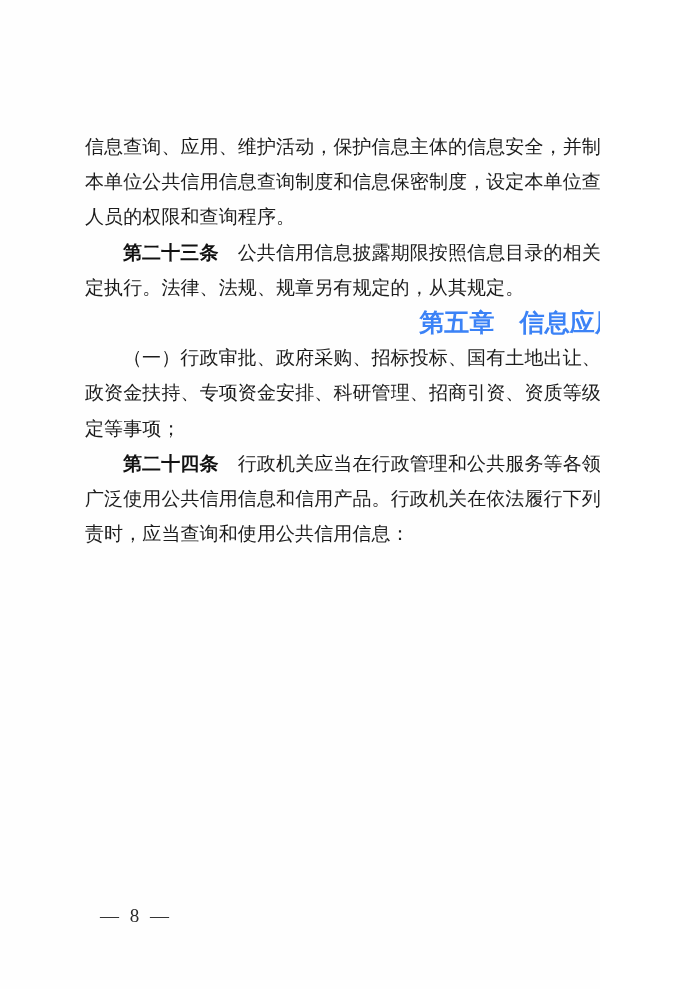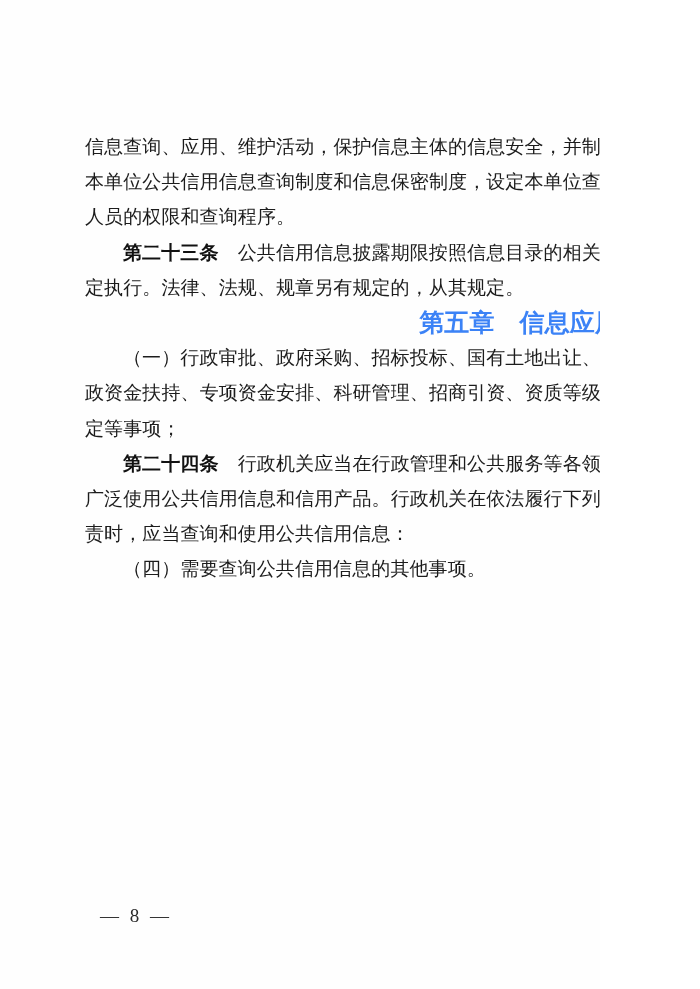--- a/index.html
+++ b/index.html
@@ -57,16 +57,15 @@
 </head>
 <body>
 
 <div class="page">
   <div class="doc-content" id="doc-content">
       <p class="para"><span>信息查询、应用、维护活动，保护信息主体的信息安全，并制定本单位公共信用信息查询制度和信息保密制度，设定本单位查询人员的权限和查询程序。</span></p>
       <p class="para indent"><b class="lead">第二十三条　</b><span>公共信用信息披露期限按照信息目录的相关规定执行。法律、法规、规章另有规定的，从其规定。</span></p>
       <p class="para heading"><span>第五章　信息应用</span></p>
       <p class="para indent"><span>（一）行政审批、政府采购、招标投标、国有土地出让、财政资金扶持、专项资金安排、科研管理、招商引资、资质等级评定等事项；</span></p>
       <p class="para indent"><b class="lead">第二十四条　</b><span>行政机关应当在行政管理和公共服务等各领域广泛使用公共信用信息和信用产品。行政机关在依法履行下列职责时，应当查询和使用公共信用信息：</span></p>
-      <p class="para indent"><span>（四）需要查询公共信用信息的其他事项。</span></p>
     </div>
   <div class="page-footer">— 8 —</div>
 </div>
 
 </body></html>

